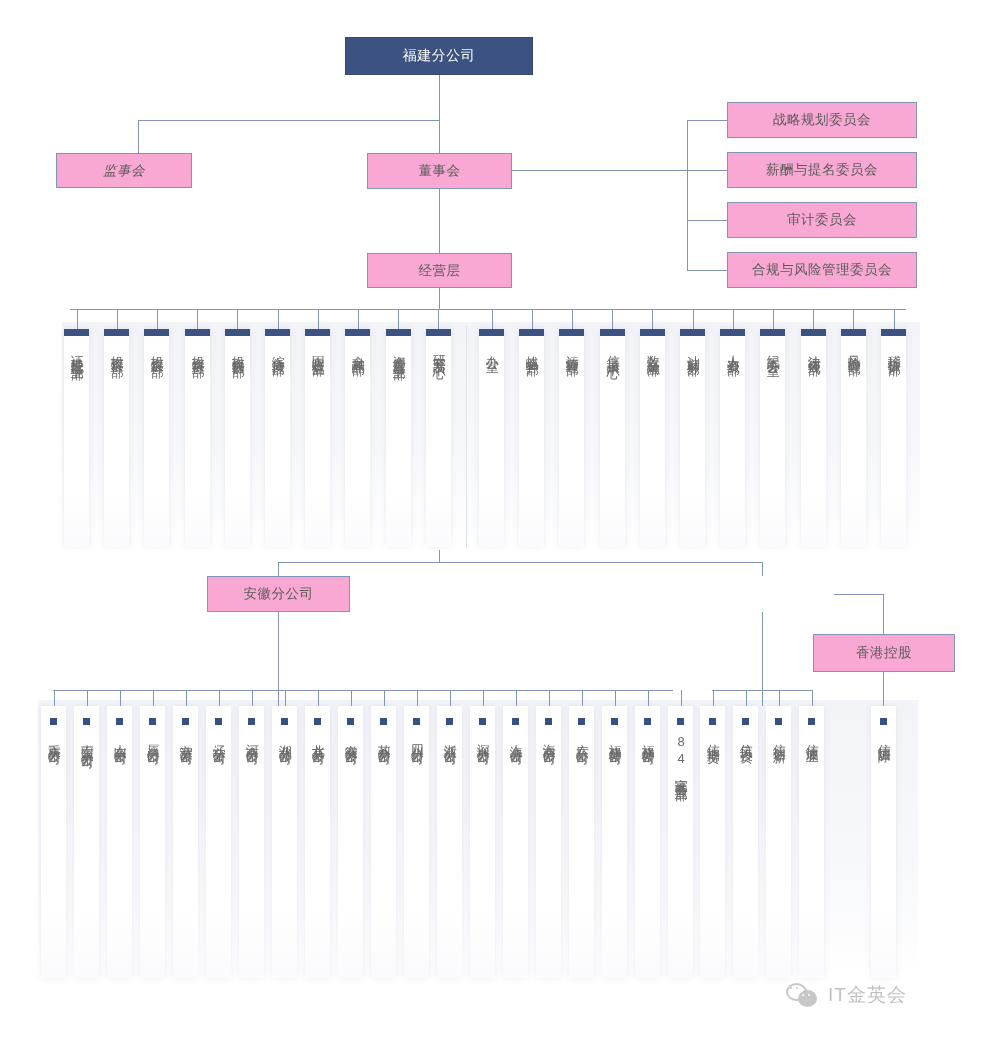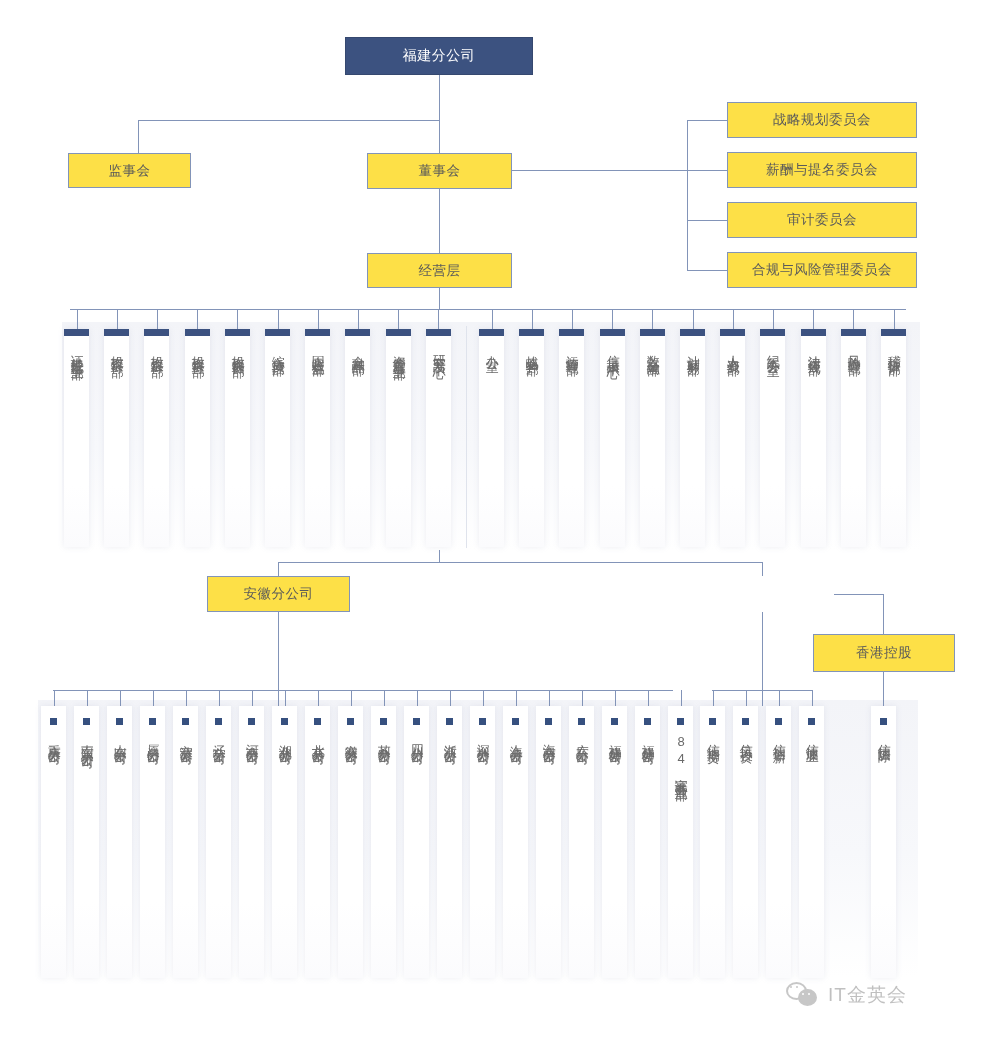--- a/index.html
+++ b/index.html
@@ -10,21 +10,21 @@
     color:#595959;
     overflow:hidden;
   }
   #stage{position:relative;width:982px;height:1044px;}
 
   
   .node{
     position:absolute;
     box-sizing:border-box;
     border:1px solid #8294b8;
-    background:#fde047;
+    background:#f9a8d4;
     display:flex;align-items:center;justify-content:center;
     font-size:13.5px;
     color:#5a5a5a;
     letter-spacing:.5px;
     white-space:nowrap;
   }
   .node.primary{
     background:#3c5280;
     border:1px solid #35486f;
     color:#ffffff;
@@ -75,21 +75,21 @@
     font-size:13px;
     line-height:1.42;
     letter-spacing:2px;
     color:#6a6a6a;
     white-space:nowrap;
   }
 
   
   .watermark{
     position:absolute;
-    display:flex;gap:8px;
+    display:flex;align-items:center;gap:8px;
     opacity:.55;
   }
   .watermark .wm-label{
     font-size:19px;color:#8e8e8e;letter-spacing:1px;
   }
   .wm-bubbles{position:relative;width:34px;height:24px;}
   .wm-bubbles .b1,.wm-bubbles .b2{
     position:absolute;border-radius:50%;
     border:2px solid #9a9a9a;background:#ffffff;
   }
@@ -112,21 +112,21 @@
   <div class="panel" style="left:38px;top:700px;width:880px;height:278px;"></div>
 
   <div class="node primary" style="left:345px;top:37px;width:188px;height:38px;">福建分公司</div>
 
   <div class="ln lnv" style="left:439px;top:75px;height:45px;"></div>
 
   <div class="ln lnh" style="left:138px;top:120px;width:302px;"></div>
   <div class="ln lnv" style="left:138px;top:120px;height:33px;"></div>
   <div class="ln lnv" style="left:439px;top:120px;height:33px;"></div>
 
-  <div class="node" style="left:68px;top:153px;width:123px;height:35px;">监事会</div>
+  <div class="node" style="left:56px;top:153px;width:136px;height:35px;font-style:italic;">监事会</div>
   <div class="node" style="left:367px;top:153px;width:145px;height:36px;">董事会</div>
 
   <div class="ln lnh" style="left:512px;top:170px;width:175px;"></div>
   <div class="ln lnv" style="left:687px;top:120px;height:150px;"></div>
 
   <div class="ln lnh" style="left:687px;top:120px;width:40px;"></div>
   <div class="ln lnh" style="left:687px;top:170px;width:40px;"></div>
   <div class="ln lnh" style="left:687px;top:220px;width:40px;"></div>
   <div class="ln lnh" style="left:687px;top:270px;width:40px;"></div>
 

